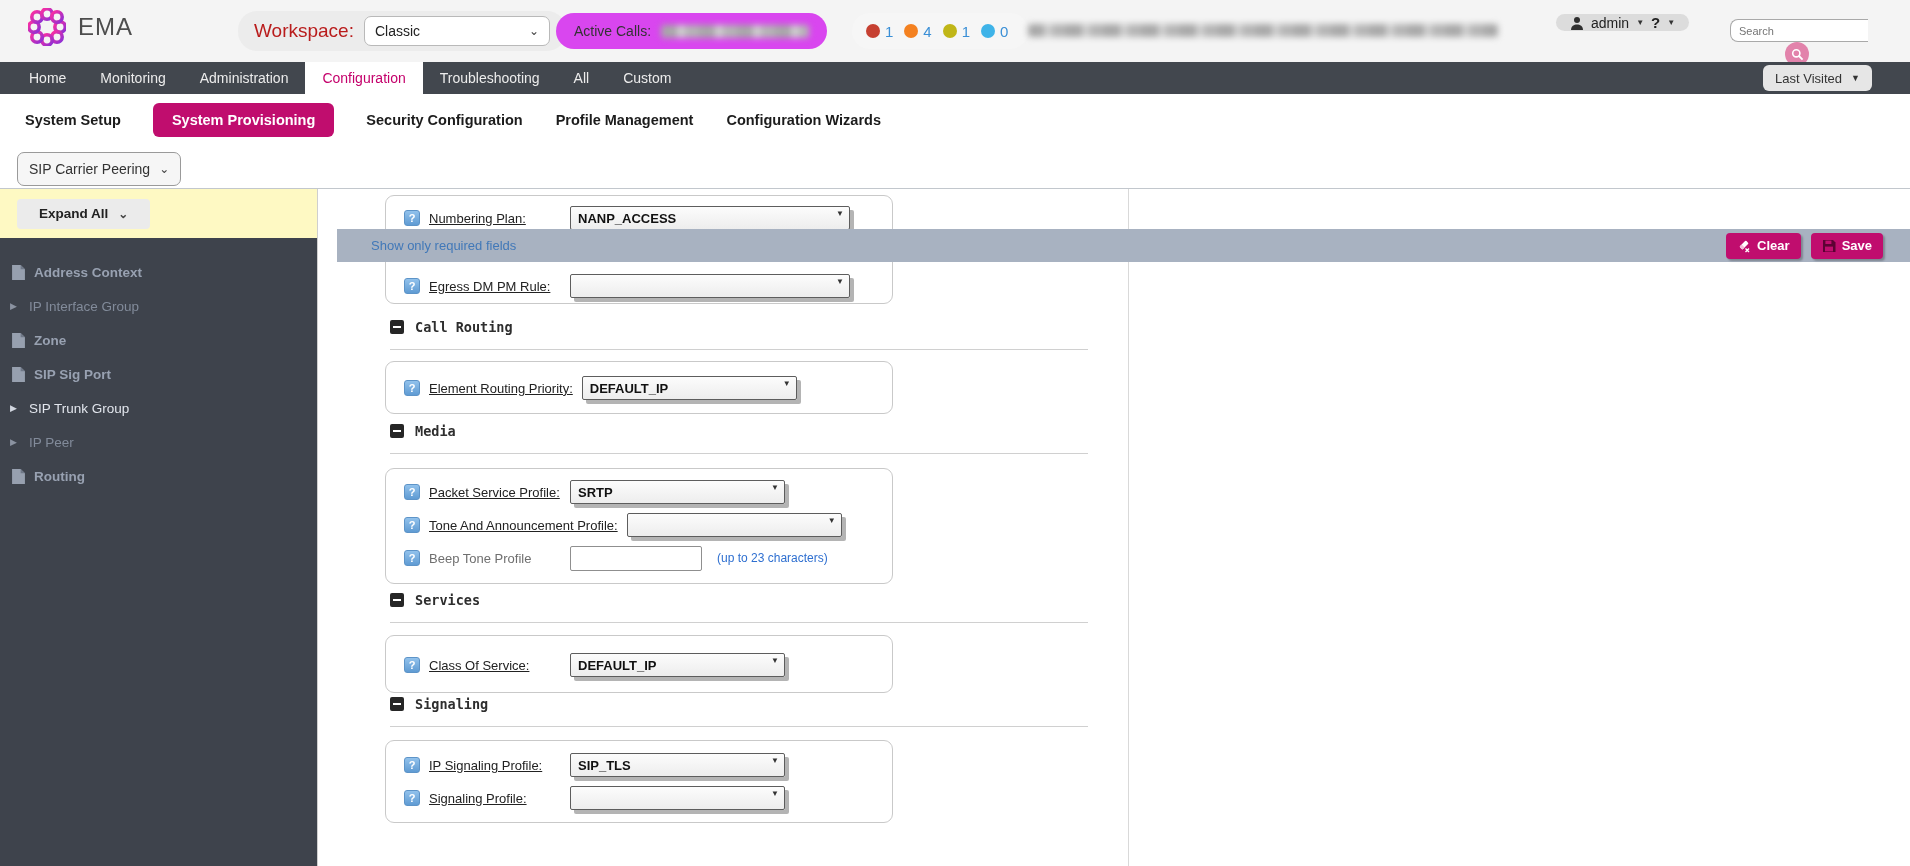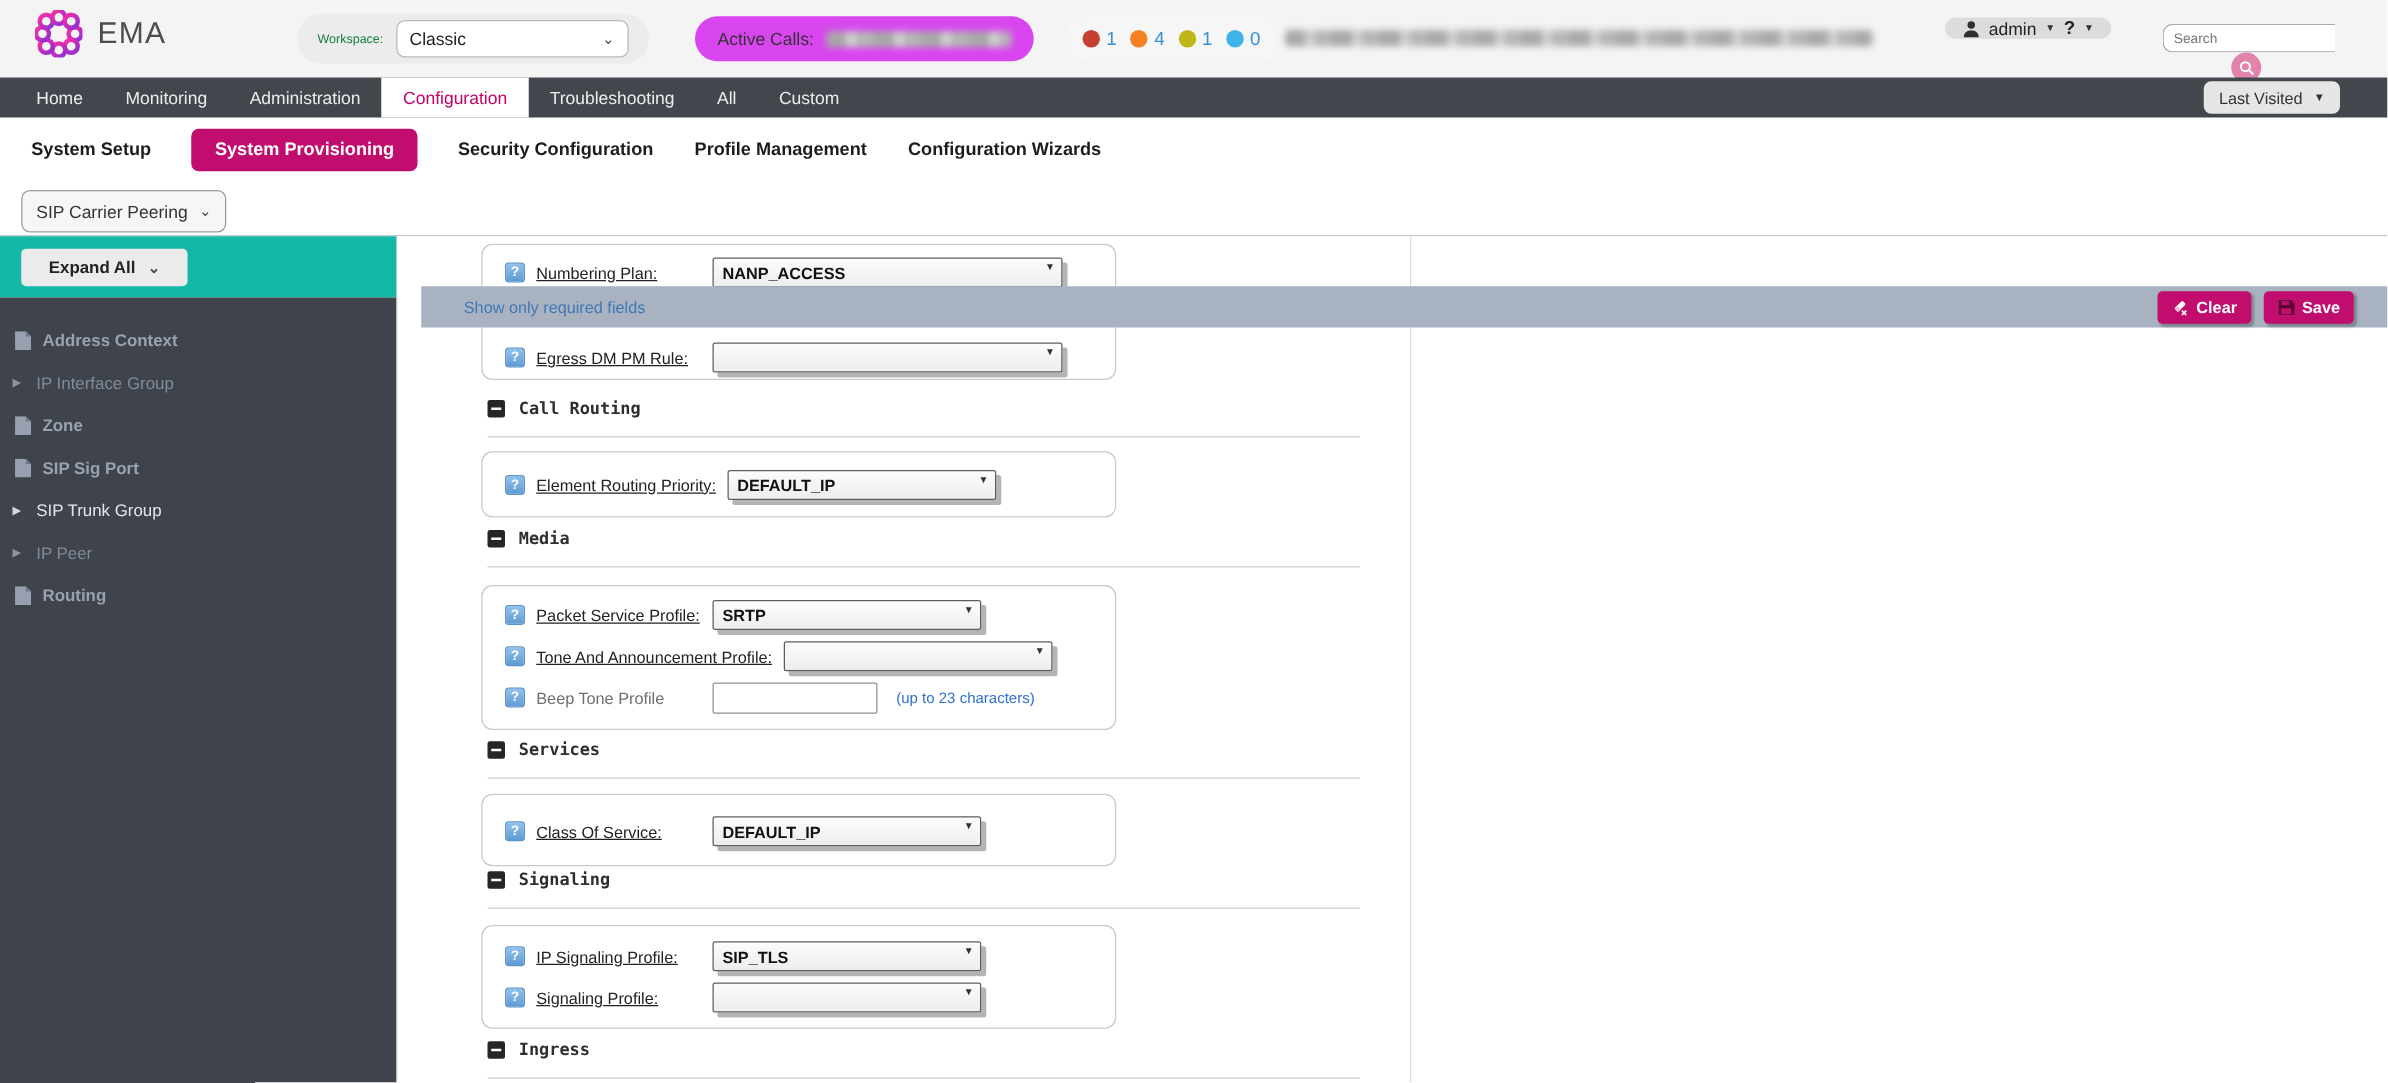--- a/index.html
+++ b/index.html
@@ -5,21 +5,21 @@
   * { margin:0; padding:0; box-sizing:border-box; }
   html,body { width:1910px; height:866px; overflow:hidden; background:#fff;
     font-family:"Liberation Sans", sans-serif; }
 
   
   .topbar { position:relative; width:1910px; height:62px; background:#f4f4f4; }
   .logo-wrap { position:absolute; left:28px; top:8px; display:flex; align-items:center; gap:12px; }
   .logo-text { font-size:24px; color:#4d4d4d; letter-spacing:1px; }
   .pill { position:absolute; display:flex; align-items:center; border-radius:19px; background:#ececec; }
   .ws-pill { left:238px; top:11px; height:40px; padding:0 16px; gap:10px; }
-  .ws-label { font-size:10px; color:#15803d; }
+  .ws-label { font-size:19px; color:#b91c1c; }
   .ws-select { width:186px; height:30px; background:#fff; border:1px solid #b9b9b9; border-radius:7px;
     display:flex; align-items:center; justify-content:space-between; padding:0 10px; font-size:14px; color:#222; }
   .caret { font-size:12px; color:#444; line-height:1; }
   .calls-pill { left:556px; top:13px; height:36px; padding:0 18px; gap:10px; background:#d946ef; }
   .calls-label { font-size:14px; color:#333; }
   .redact { display:inline-block; height:13px; border-radius:3px; filter:blur(3px);
     background:repeating-linear-gradient(90deg,#a8a8a8 0 16px,#cfcfcf 16px 24px,#b5b5b5 24px 38px); }
   .alarm-pill { left:852px; top:13px; height:36px; padding:0 14px; gap:5px; background:#f6f6f6; }
   .dot { width:14px; height:14px; border-radius:50%; display:inline-block; }
   .dot-critical { background:#c64031; }
@@ -52,21 +52,21 @@
   .subnav-item.active { background:#c00d6e; color:#fff; border-radius:6px; padding:9px 19px; }
 
   
   .toolbar { width:1910px; height:43px; background:#fff; }
   .context-pill { margin:7px 0 0 17px; display:inline-flex; align-items:center; gap:9px; height:30px;
     border:1px solid #9a9a9a; border-radius:7px; background:#f6f6f6; padding:16px 11px; font-size:14px; color:#333; cursor:pointer; }
 
   
   .bodyband { position:relative; width:1910px; height:678px; border-top:1px solid #c2c7cd; display:flex; }
   .sidebar { width:318px; flex:0 0 318px; display:flex; flex-direction:column; border-right:1px solid #cfcfcf; }
-  .expand-strip { height:49px; background:#14b8a6; display:flex; align-items:center; padding-left:17px; }
+  .expand-strip { height:49px; background:#fef9c3; display:flex; align-items:center; padding-left:17px; }
   .expand-btn { display:inline-flex; align-items:center; gap:10px; height:30px; padding:0 22px;
     background:#ebebeb; border:none; border-radius:4px; font-family:inherit; font-size:13.5px; font-weight:bold; color:#222; cursor:pointer; }
   .tree { flex:1; background:#3e434c; padding-top:17px; }
   .tree-item { height:34px; display:flex; align-items:center; gap:9px; padding-left:10px; cursor:pointer; }
   .tree-item .tri { font-size:9px; color:#8b93a1; width:10px; }
   .tree-label-doc { font-size:13.5px; font-weight:bold; color:#98a1b1; }
   .tree-label-exp { font-size:13.5px; color:#828b9a; }
   .tree-item.hl .tri { color:#d2d7e0; }
   .tree-item.hl .tree-label-exp { color:#e2e6ed; }
   .doc-ic { width:13px; height:15px; flex:0 0 13px; margin-left:2px; }
@@ -388,27 +388,20 @@
         <div class="frow" style="top:44px">
           <span class="qicon">?</span>
           <span class="flabel u">Signaling Profile:</span>
           <div class="dd">
             <span class="dd-val"></span>
             <span class="dd-caret">▼</span>
           </div>
         </div>
       </div>
 
-      <div class="fsection sec5">
-        <div class="fsection-head">
-          <span class="minus-ic"></span>
-          <span class="fsection-title">Ingress</span>
-        </div>
-        <div class="fsection-rule"></div>
-      </div>
     </div>
 
     <div class="required-bar">
       <span class="required-text">Show only required fields</span>
       <span class="bar-spacer"></span>
       <button class="bar-btn clear">
         <svg width="14" height="14" viewBox="0 0 14 14">
           <g transform="rotate(-45 7 6)">
             <rect x="2.5" y="4" width="9" height="4.2" rx="1" fill="#ffffff"></rect>
             <rect x="2.5" y="4" width="3.2" height="4.2" rx="1" fill="#f3bcd9"></rect>

